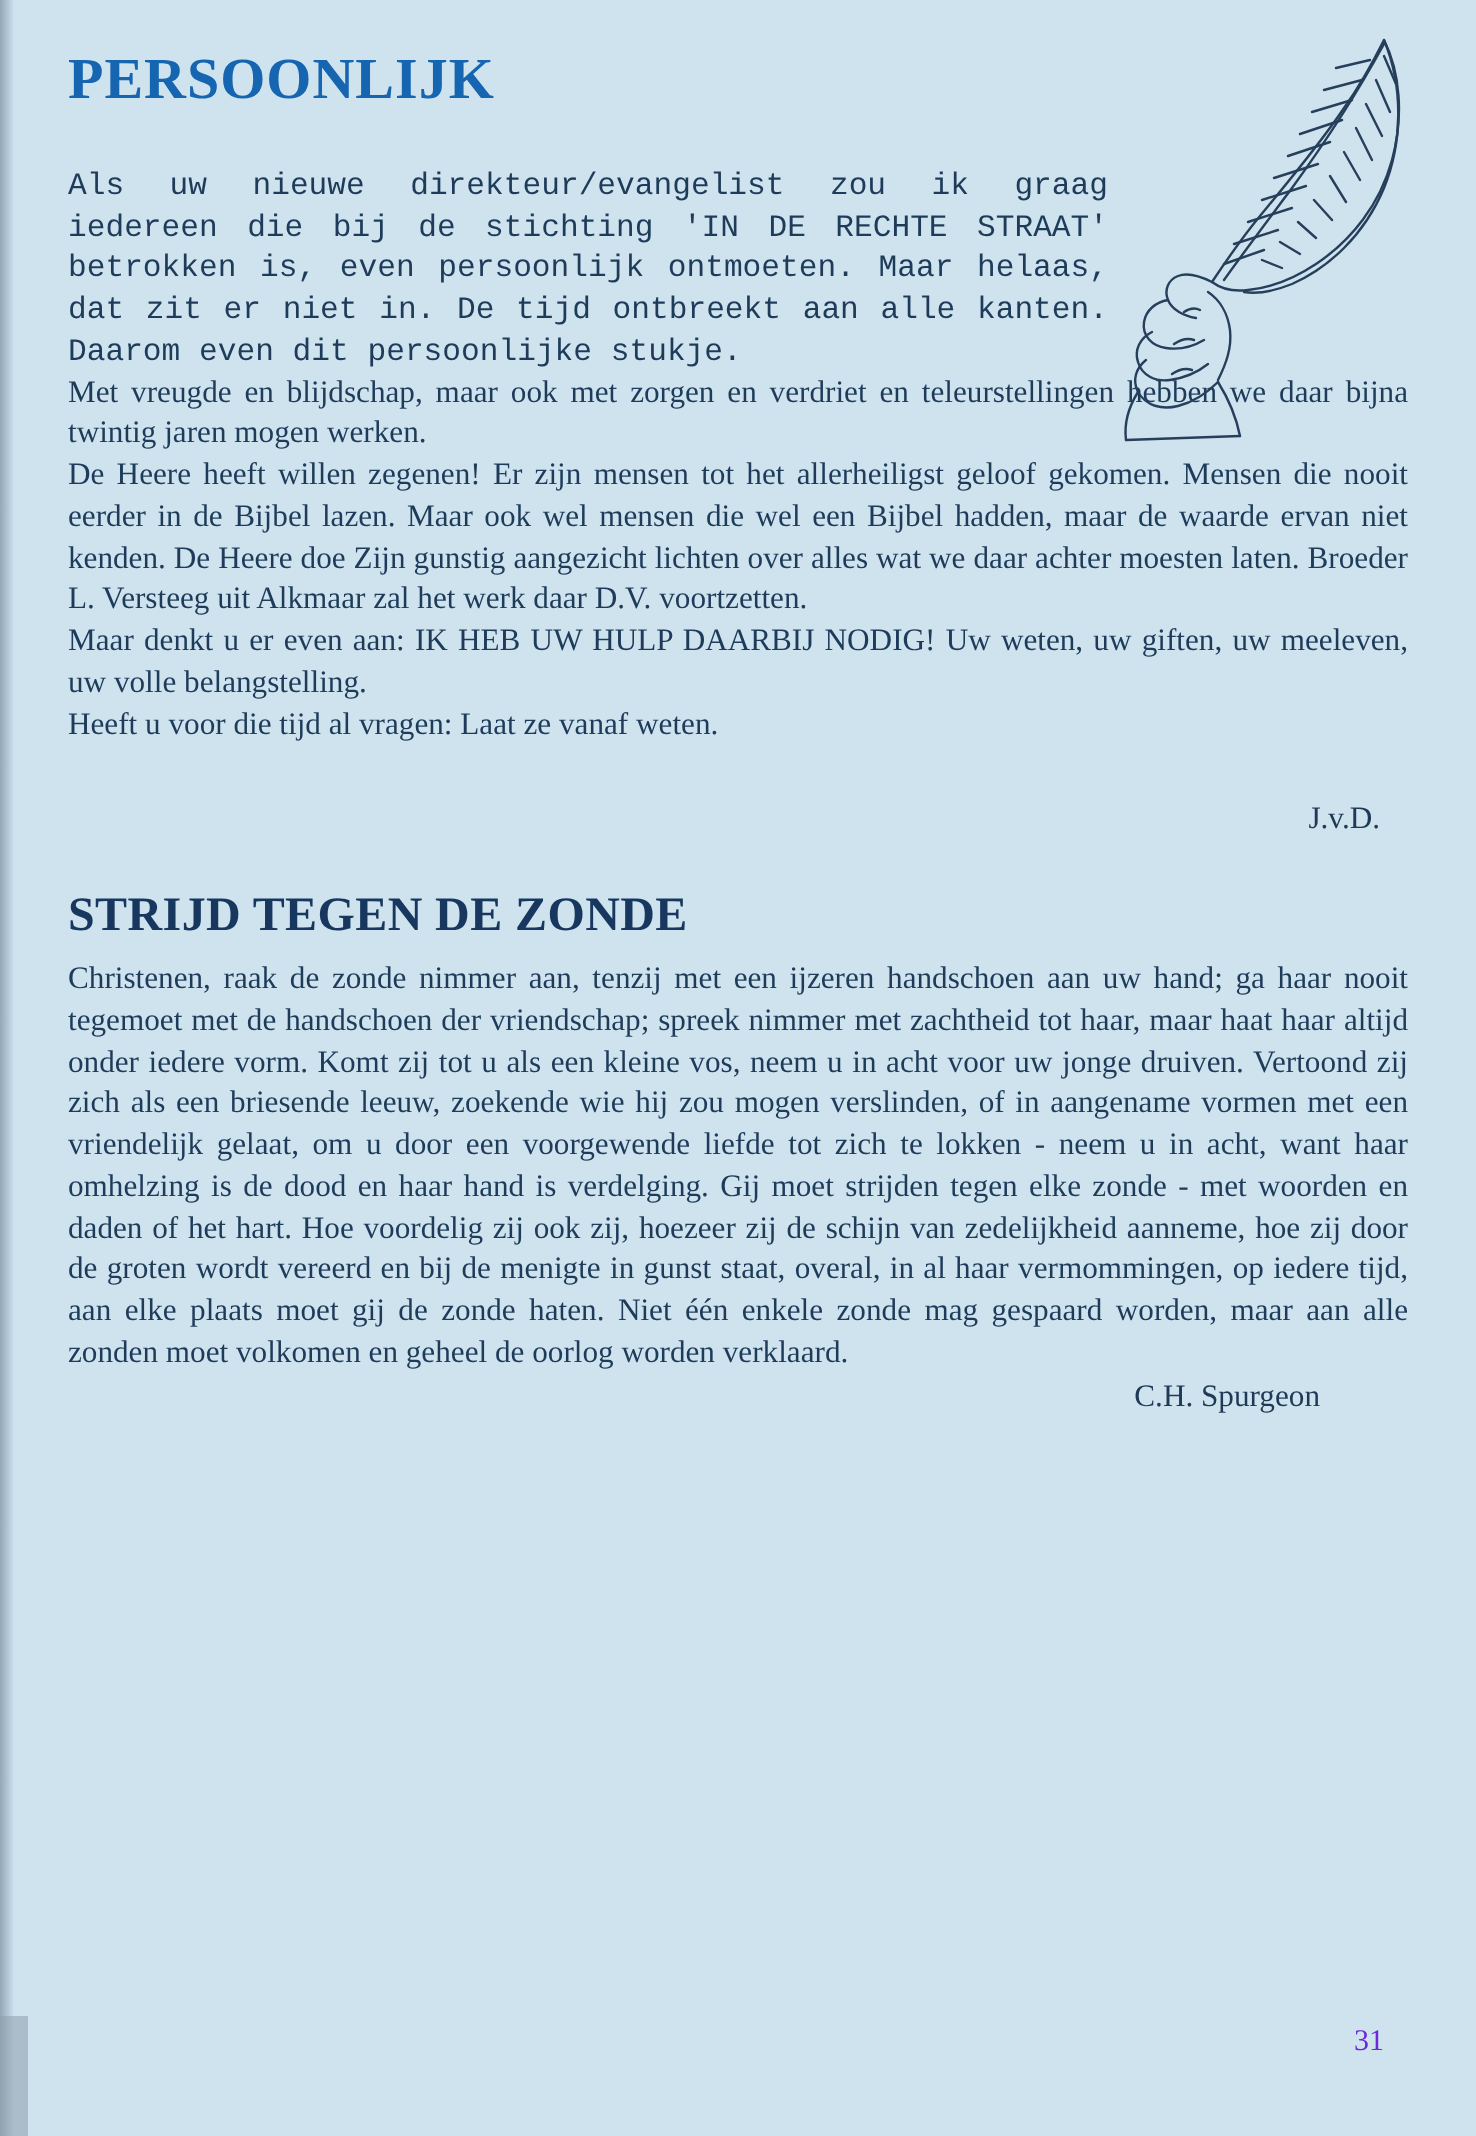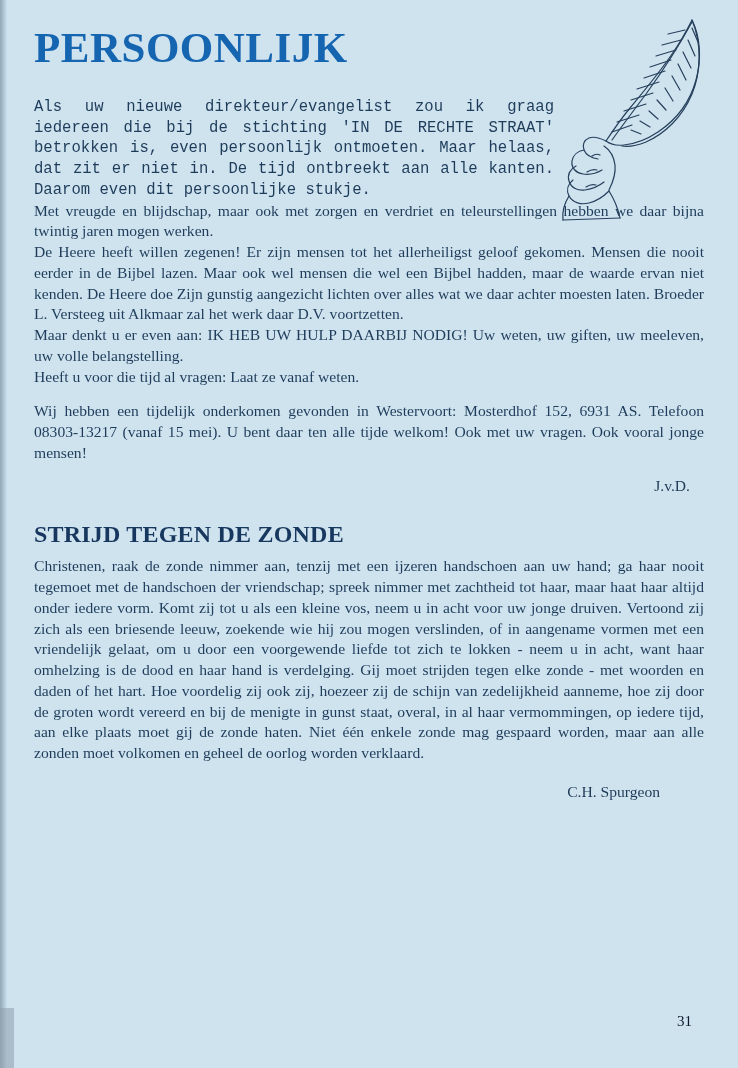--- a/index.html
+++ b/index.html
@@ -35,21 +35,21 @@
     position: absolute;
     left: 0;
     bottom: 0;
     width: 14px;
     height: 60px;
     background: #8e9fac;
     opacity: .55;
   }
   h1.title {
     font-family: "Liberation Serif", serif;
-    font-size: 43px;
+    font-size: 29px;
     line-height: 1;
     letter-spacing: 0.5px;
     font-weight: bold;
     color: #1565b0;
     margin: 0 0 28px 0;
     padding: 0;
   }
   .quill {
     position: absolute;
     right: 26px;
@@ -84,29 +84,29 @@
   h2.subtitle {
     font-size: 24px;
     font-weight: bold;
     margin: 26px 0 8px 0;
     color: #17375e;
     letter-spacing: 0.2px;
   }
   .spurgeon {
     font-size: 15.6px;
     text-align: right;
-    margin-top: 19px;
+    margin-top: 2px;
     padding-right: 44px;
   }
   .page-number {
     position: absolute;
     right: 46px;
     bottom: 38px;
     font-size: 15px;
-    color: #0f172a;
+    color: #6d28d9;
   }
 </style>
 </head>
 <body>
 
 <div class="page">
   <div class="gutter"></div>
   <div class="gutter-bottom"></div>
 
   <h1 class="title">PERSOONLIJK</h1>
@@ -146,21 +146,20 @@
     </svg>
   </div>
 
   <div class="body-text">
     <p class="wrap-col">Als uw nieuwe direkteur/evangelist zou ik graag iedereen die bij de stichting 'IN DE RECHTE STRAAT' betrokken is, even persoonlijk ontmoeten. Maar helaas, dat zit er niet in. De tijd ontbreekt aan alle kanten. Daarom even dit persoonlijke stukje.</p>
     <p class="full-col">Met vreugde en blijdschap, maar ook met zorgen en verdriet en teleurstellingen hebben we daar bijna twintig jaren mogen werken.</p>
     <p class="full-col">De Heere heeft willen zegenen! Er zijn mensen tot het allerheiligst geloof gekomen. Mensen die nooit eerder in de Bijbel lazen. Maar ook wel mensen die wel een Bijbel hadden, maar de waarde ervan niet kenden. De Heere doe Zijn gunstig aangezicht lichten over alles wat we daar achter moesten laten. Broeder L. Versteeg uit Alkmaar zal het werk daar D.V. voortzetten.</p>
     <p class="full-col">Maar denkt u er even aan: IK HEB UW HULP DAARBIJ NODIG! Uw weten, uw giften, uw meeleven, uw volle belangstelling.</p>
     <p class="full-col">Heeft u voor die tijd al vragen: Laat ze vanaf weten.</p>
     <div class="para-gap"></div>
-    <p class="full-col">Wij hebben een tijdelijk onderkomen gevonden in Westervoort: Mosterdhof 152, 6931 AS. Telefoon 08303-13217 (vanaf 15 mei). U bent daar ten alle tijde welkom! Ook met uw vragen. Ook vooral jonge mensen!</p>
   </div>
 
   <div class="signature">J.v.D.</div>
 
   <h2 class="subtitle">STRIJD TEGEN DE ZONDE</h2>
 
   <div class="body-text">
     <p class="full-col">Christenen, raak de zonde nimmer aan, tenzij met een ijzeren handschoen aan uw hand; ga haar nooit tegemoet met de handschoen der vriendschap; spreek nimmer met zachtheid tot haar, maar haat haar altijd onder iedere vorm. Komt zij tot u als een kleine vos, neem u in acht voor uw jonge druiven. Vertoond zij zich als een briesende leeuw, zoekende wie hij zou mogen verslinden, of in aangename vormen met een vriendelijk gelaat, om u door een voorgewende liefde tot zich te lokken - neem u in acht, want haar omhelzing is de dood en haar hand is verdelging. Gij moet strijden tegen elke zonde - met woorden en daden of het hart. Hoe voordelig zij ook zij, hoezeer zij de schijn van zedelijkheid aanneme, hoe zij door de groten wordt vereerd en bij de menigte in gunst staat, overal, in al haar vermommingen, op iedere tijd, aan elke plaats moet gij de zonde haten. Niet één enkele zonde mag gespaard worden, maar aan alle zonden moet volkomen en geheel de oorlog worden verklaard.</p>
   </div>
 

